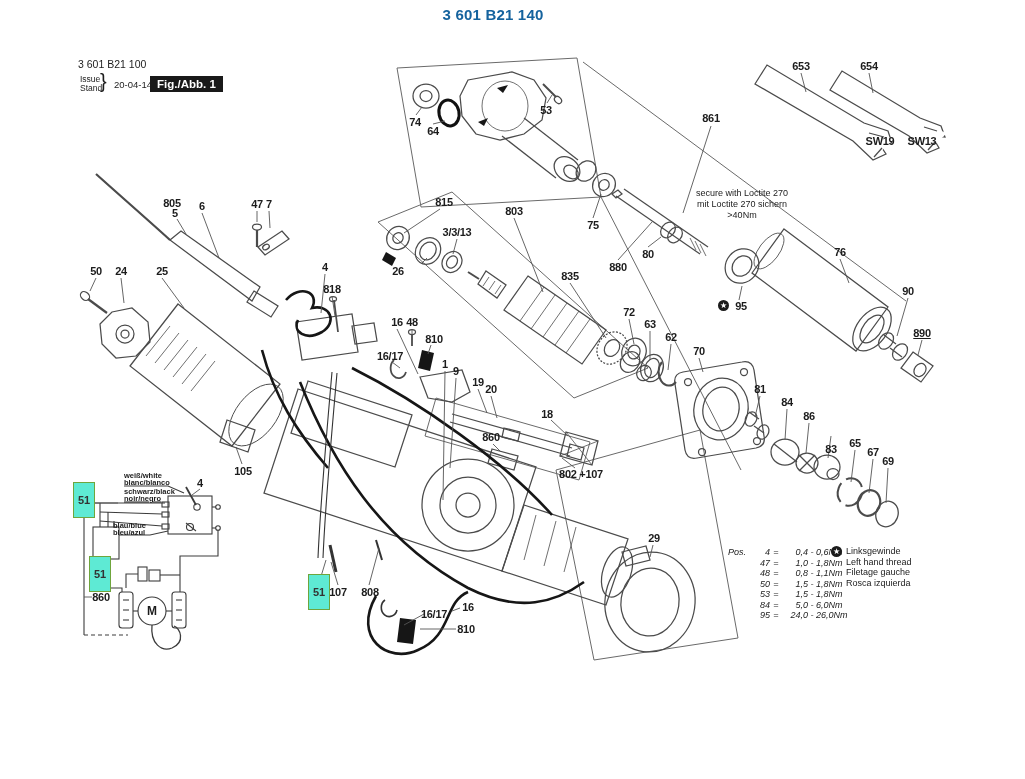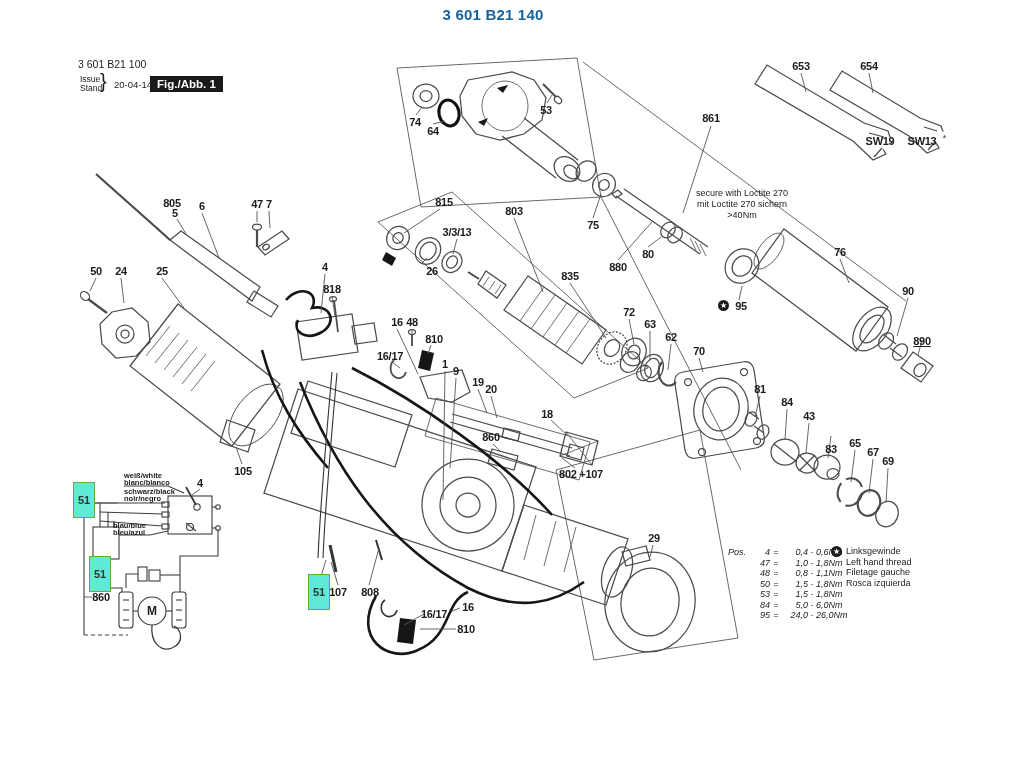--- a/index.html
+++ b/index.html
@@ -452,37 +452,37 @@
       <div class="plabel" style="left: 202px; top: 206px;">6</div>
       <div class="plabel" style="left: 257px; top: 204px;">47</div>
       <div class="plabel" style="left: 269px; top: 204px;">7</div>
       <div class="plabel" style="left: 96px; top: 271px;">50</div>
       <div class="plabel" style="left: 121px; top: 271px;">24</div>
       <div class="plabel" style="left: 162px; top: 271px;">25</div>
       <div class="plabel" style="left: 325px; top: 267px;">4</div>
       <div class="plabel" style="left: 332px; top: 289px;">818</div>
       <div class="plabel" style="left: 444px; top: 202px;">815</div>
       <div class="plabel" style="left: 457px; top: 232px;">3/3/13</div>
-      <div class="plabel" style="left: 432px; top: 271px;">26</div>
+      <div class="plabel" style="left: 398px; top: 271px;">26</div>
       <div class="plabel" style="left: 514px; top: 211px;">803</div>
       <div class="plabel" style="left: 570px; top: 276px;">835</div>
       <div class="plabel" style="left: 593px; top: 225px;">75</div>
       <div class="plabel" style="left: 618px; top: 267px;">880</div>
       <div class="plabel" style="left: 648px; top: 254px;">80</div>
       <div class="plabel" style="left: 741px; top: 306px;">95</div>
       <div class="plabel" style="left: 629px; top: 312px;">72</div>
       <div class="plabel" style="left: 650px; top: 324px;">63</div>
       <div class="plabel" style="left: 671px; top: 337px;">62</div>
       <div class="plabel" style="left: 699px; top: 351px;">70</div>
       <div class="plabel" style="left: 840px; top: 252px;">76</div>
       <div class="plabel" style="left: 908px; top: 291px;">90</div>
-      <div class="plabel" style="left: 922px; top: 341px; text-decoration: underline;">890</div>
+      <div class="plabel" style="left: 922px; top: 333px; text-decoration: underline;">890</div>
       <div class="plabel" style="left: 760px; top: 389px;">81</div>
       <div class="plabel" style="left: 787px; top: 402px;">84</div>
-      <div class="plabel" style="left: 809px; top: 416px;">43</div>
+      <div class="plabel" style="left: 809px; top: 416px;">86</div>
       <div class="plabel" style="left: 831px; top: 429px; margin-top: 20px;">83</div>
       <div class="plabel" style="left: 855px; top: 443px;">65</div>
       <div class="plabel" style="left: 873px; top: 452px;">67</div>
       <div class="plabel" style="left: 888px; top: 461px;">69</div>
       <div class="plabel" style="left: 397px; top: 322px;">16</div>
       <div class="plabel" style="left: 412px; top: 322px;">48</div>
       <div class="plabel" style="left: 434px; top: 339px;">810</div>
       <div class="plabel" style="left: 390px; top: 356px;">16/17</div>
       <div class="plabel" style="left: 445px; top: 364px;">1</div>
       <div class="plabel" style="left: 456px; top: 371px;">9</div>
@@ -496,20 +496,20 @@
       <div class="plabel" style="left: 338px; top: 592px;">107</div>
       <div class="plabel" style="left: 370px; top: 592px;">808</div>
       <div class="plabel" style="left: 434px; top: 614px;">16/17</div>
       <div class="plabel" style="left: 468px; top: 607px;">16</div>
       <div class="plabel" style="left: 466px; top: 629px;">810</div>
       <div class="plabel" style="left: 200px; top: 483px;">4</div>
       <div class="plabel" style="left: 101px; top: 597px;">860</div>
       <div class="plabel small" style="left: 124px; top: 475px;">weiß/white</div>
       <div class="plabel small" style="left: 124px; top: 482px;">blanc/blanco</div>
       <div class="plabel small" style="left: 124px; top: 491px;">schwarz/black</div>
-      <div class="plabel small" style="left: 124px; top: 498px;">noir/negro</div>
+      <div class="plabel small" style="left: 124px; top: 498px; text-decoration: underline;">noir/negro</div>
       <div class="plabel small" style="left: 113px; top: 525px;">blau/blue</div>
       <div class="plabel small" style="left: 113px; top: 532px;">bleu/azul</div>
       <div class="badge" style="left: 84px; top: 500px;">51</div>
       <div class="badge" style="left: 100px; top: 574px;">51</div>
       <div class="badge" style="left: 319px; top: 592px;">51</div>
     </div>
 </div>
 
 </body></html>

